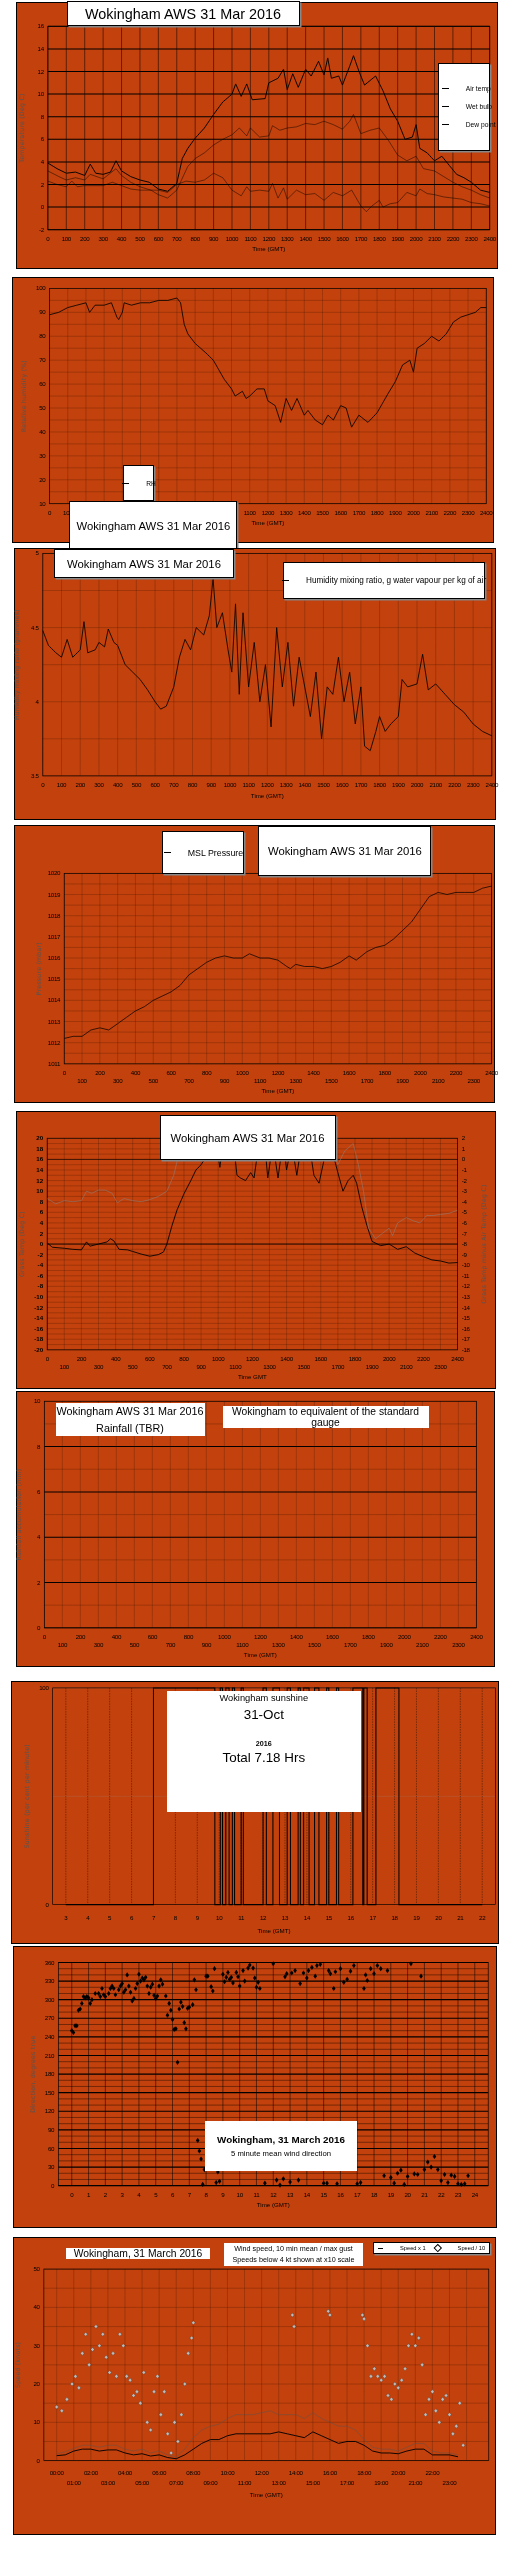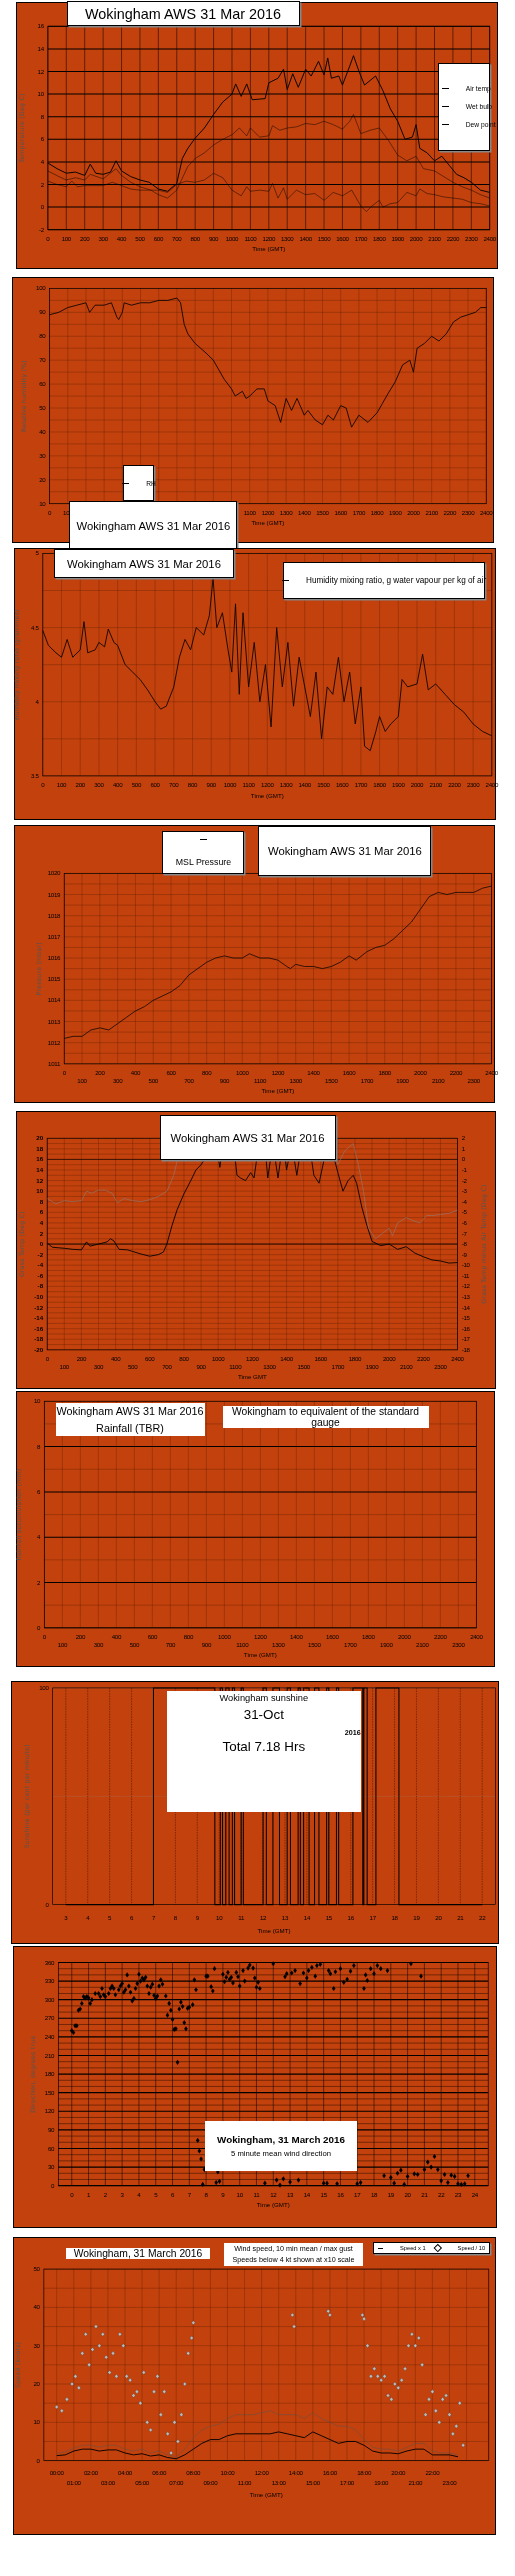--- a/index.html
+++ b/index.html
@@ -408,21 +408,21 @@
         <text x="821.25" y="500" text-anchor="middle" class="tick-narrow">2100</text>
         <text x="890.4166666666667" y="500" text-anchor="middle" class="tick-narrow">2300</text>
       </g>
       <text x="510" y="518" text-anchor="middle" class="xlab">Time (GMT)</text>
       <text x="0" y="0" class="axis-label" text-anchor="middle" transform="translate(49,277) rotate(-90)">Pressure (mbar)</text>
       <g>
         <polyline points="95,412.6666666666648 112.29166666666666,408.5555555555574 129.58333333333331,408.5555555555574 146.875,396.22222222222126 164.16666666666666,392.11111111110927 181.45833333333334,396.22222222222126 198.75,383.8888888888898 216.04166666666669,371.5555555555537 233.33333333333331,359.22222222222223 250.625,350.9999999999981 267.9166666666667,338.6666666666667 285.2083333333333,330.4444444444426 302.5,322.22222222222314 319.79166666666663,309.88888888888704 337.08333333333337,289.33333333333144 354.375,277 371.66666666666663,264.6666666666685 388.95833333333337,256.44444444444446 406.25,252.3333333333324 423.54166666666663,256.44444444444446 440.83333333333337,256.44444444444446 454.6666666666667,248.22222222222035 475.41666666666663,256.44444444444446 492.70833333333337,256.44444444444446 510,260.55555555555645 527.2916666666667,272.88888888888795 534.2083333333333,277 544.5833333333333,268.7777777777759 561.875,272.88888888888795 579.1666666666667,272.88888888888795 596.4583333333333,277 613.75,272.88888888888795 631.0416666666667,264.6666666666685 648.3333333333333,252.3333333333324 662.1666666666666,260.55555555555645 682.9166666666667,244.111111111113 700.2083333333333,235.88888888888886 717.5,231.77777777777683 734.7916666666667,219.4444444444454 752.0833333333333,203.00000000000188 769.375,186.55555555555372 786.6666666666667,161.8888888888908 803.9583333333333,137.2222222222232 821.25,128.99999999999903 838.5416666666667,133.11111111111114 855.8333333333333,128.99999999999903 873.125,128.99999999999903 890.4166666666667,128.99999999999903 907.7083333333333,120.77777777777965 925,116.6666666666676" fill="none" stroke="#000" stroke-width="1.4" stroke-linejoin="round"></polyline>
       </g>
     </svg>
   <div class="boxlabel" style="left:147px; top:5.2px; width:82px; height:43px;">
-    <div class="legend-row" style="font-size:8.8px;flex-direction:column;">
+    <div class="legend-row" style="font-size:8.8px;">
         <span class="sw-line"></span>
         <span>MSL Pressure</span>
       </div>
   </div>
   <div class="boxlabel" style="left:243px; top:0px; width:173px; height:50px; font-size:11.3px;">
     <span>Wokingham AWS 31 Mar 2016</span>
   </div>
 </div>
 
 <div class="chart" style="left:15.5px; top:1111px; width:480px; height:278px;">
@@ -739,21 +739,21 @@
       </g>
       <text x="509" y="488" text-anchor="middle" class="xlab">Time (GMT)</text>
       <text x="0" y="0" class="axis-label" text-anchor="middle" transform="translate(33,221.5) rotate(-90)">Sunshine (per cent per minute)</text>
       <g>
         <path d="M104.54455445544554,432 L274.8415841584158,432 L274.8415841584158,11 L394.049504950495,11 L394.049504950495,432 L404.6930693069306,432 L404.6930693069306,11 L408.9504950495049,11 L408.9504950495049,432 L415.3366336633663,432 L415.3366336633663,11 L421.72277227722765,11 L421.72277227722765,432 L428.108910891089,432 L428.108910891089,11 L432.36633663366325,11 L432.36633663366325,432 L445.1386138613861,432 L445.1386138613861,11 L449.3960396039603,11 L449.3960396039603,432 L487.7128712871286,432 L487.7128712871286,11 L494.09900990099004,11 L494.09900990099004,432 L506.87128712871277,432 L506.87128712871277,11 L519.6435643564355,11 L519.6435643564355,432 L534.5445544554455,432 L534.5445544554455,11 L540.9306930693069,11 L540.9306930693069,432 L555.8316831683168,432 L555.8316831683168,11 L560.0891089108909,11 L560.0891089108909,432 L566.4752475247524,432 L566.4752475247524,11 L577.118811881188,11 L577.118811881188,432 L587.7623762376236,432 L587.7623762376236,11 L596.2772277227723,11 L596.2772277227723,432 L611.178217821782,432 L611.178217821782,11 L615.4356435643564,11 L615.4356435643564,432 L630.3366336633662,432 L630.3366336633662,11 L634.5940594059405,11 L634.5940594059405,432 L662.2673267326733,432 L662.2673267326733,11 L681.4257425742574,11 L681.4257425742574,432 L683.5544554455445,432 L683.5544554455445,11 L689.9405940594058,11 L689.9405940594058,432 L706.9702970297028,432 L706.9702970297028,11 L751.6732673267325,11 L751.6732673267325,432 L913.4554455445544,432" fill="none" stroke="#000" stroke-width="2"></path>
       </g>
     </svg>
   <div class="free-text" style="left:155px; top:8.8px; width:194px; height:121px;">
     <div style="font-size:9.3px; margin-top:2.1px;">Wokingham sunshine</div>
     <div style="font-size:13.4px; margin-top:4.1px;">31-Oct</div>
-    <div style="font-size:7.2px; font-weight:bold; margin-top:6px;text-align:right;">2016</div>
+    <div style="font-size:7.2px; font-weight:bold; margin-top:17px;">2016</div>
     <div style="font-size:13.4px; margin-top:2.1px;">Total 7.18 Hrs</div>
   </div>
 </div>
 
 <div class="chart" style="left:13px; top:1946px; width:484px; height:282px;">
   <svg width="484" height="282" viewBox="0 0 939 547">
       <g>
         <line x1="86" x2="920" y1="463" y2="463" stroke="#000" stroke-width="2.2"></line>
         <line x1="86" x2="920" y1="450.97222222222223" y2="450.97222222222223" stroke="#000" stroke-width="0.8"></line>
         <line x1="86" x2="920" y1="438.94444444444446" y2="438.94444444444446" stroke="#000" stroke-width="0.8"></line>

